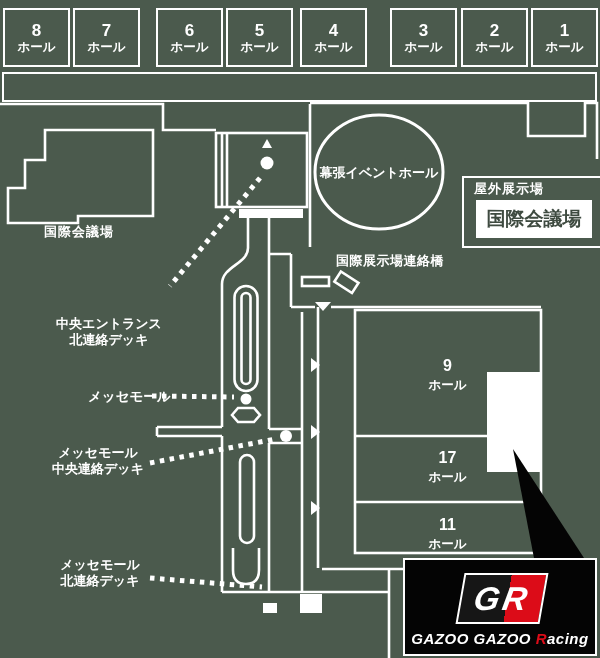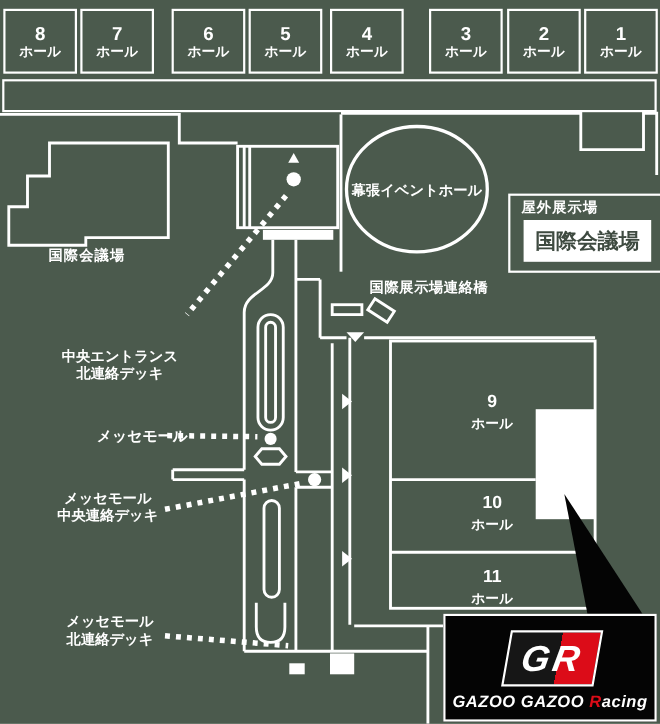--- a/index.html
+++ b/index.html
@@ -206,21 +206,21 @@
   <div class="lbl center" style="left:50px; top:557px; width:100px; font-size:13px;">
     <span class="ln">メッセモール</span>
     <span class="ln">北連絡デッキ</span>
   </div>
 
   <div class="rhall" style="top:356px">
     <span class="num">9</span>
     <span class="suf">ホール</span>
   </div>
   <div class="rhall" style="top:448px">
-    <span class="num">10</span>
+    <span class="num">17</span>
     <span class="suf">ホール</span>
   </div>
   <div class="rhall" style="top:515px">
     <span class="num">11</span>
     <span class="suf">ホール</span>
   </div>
 
   <div class="gr-plate">
     <div class="gr-emblem">
       <span class="gr-txt">GR</span>

